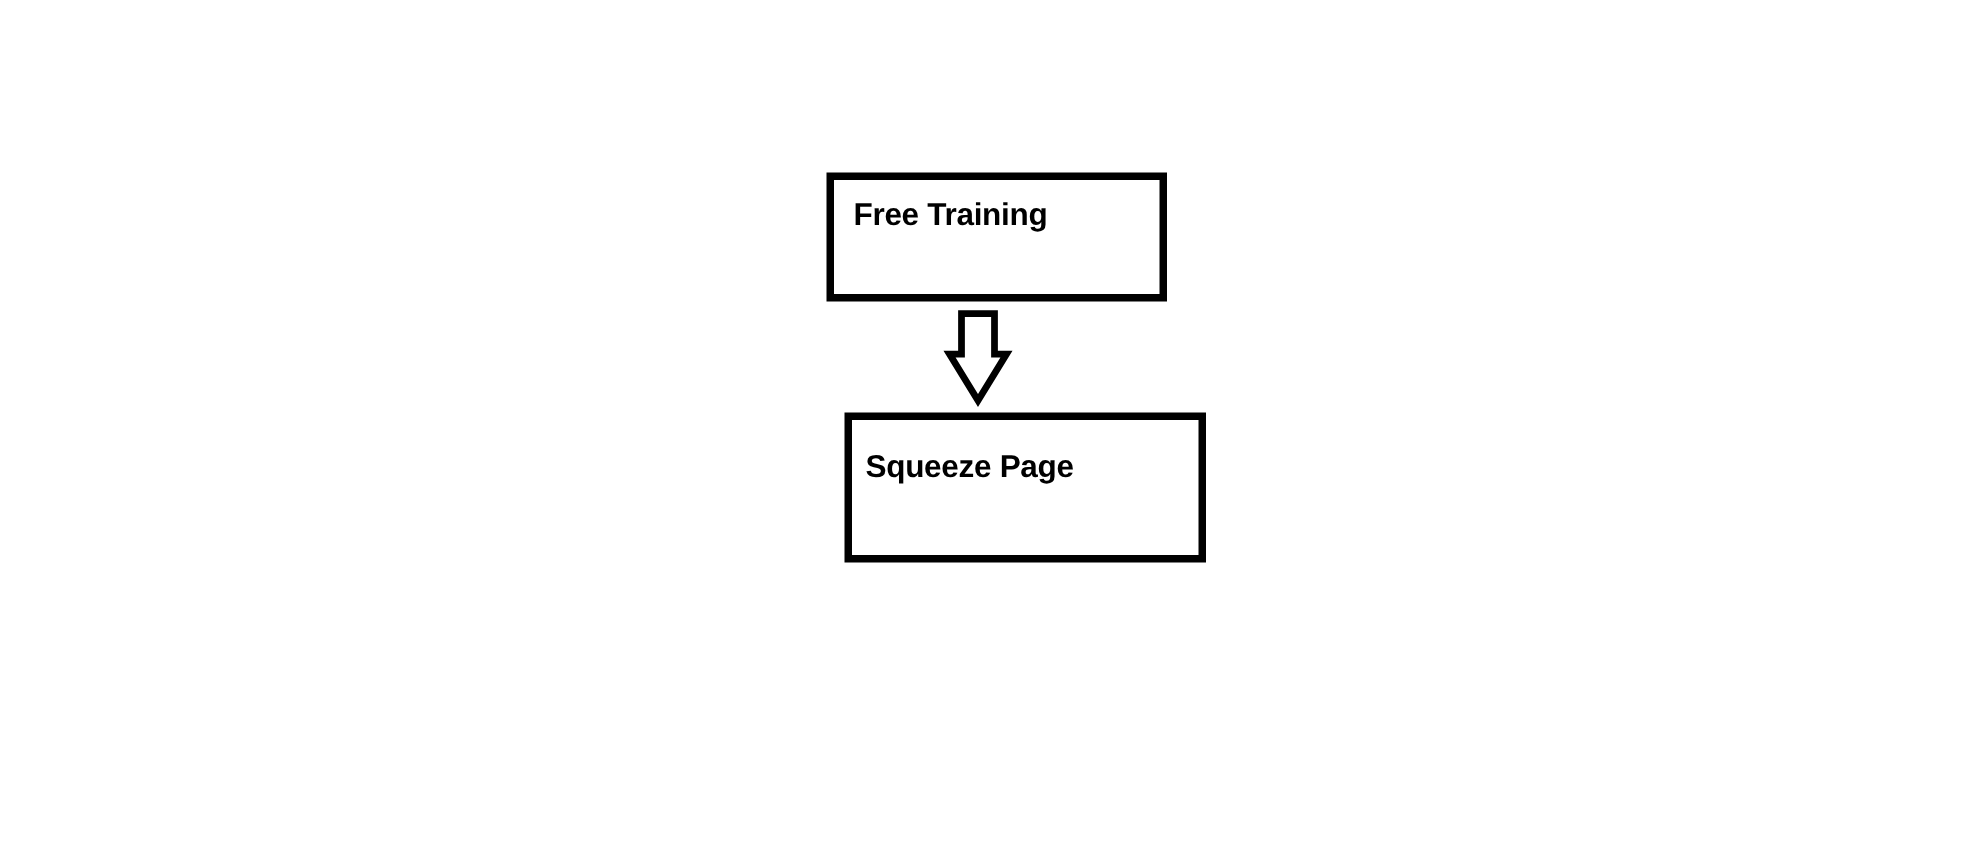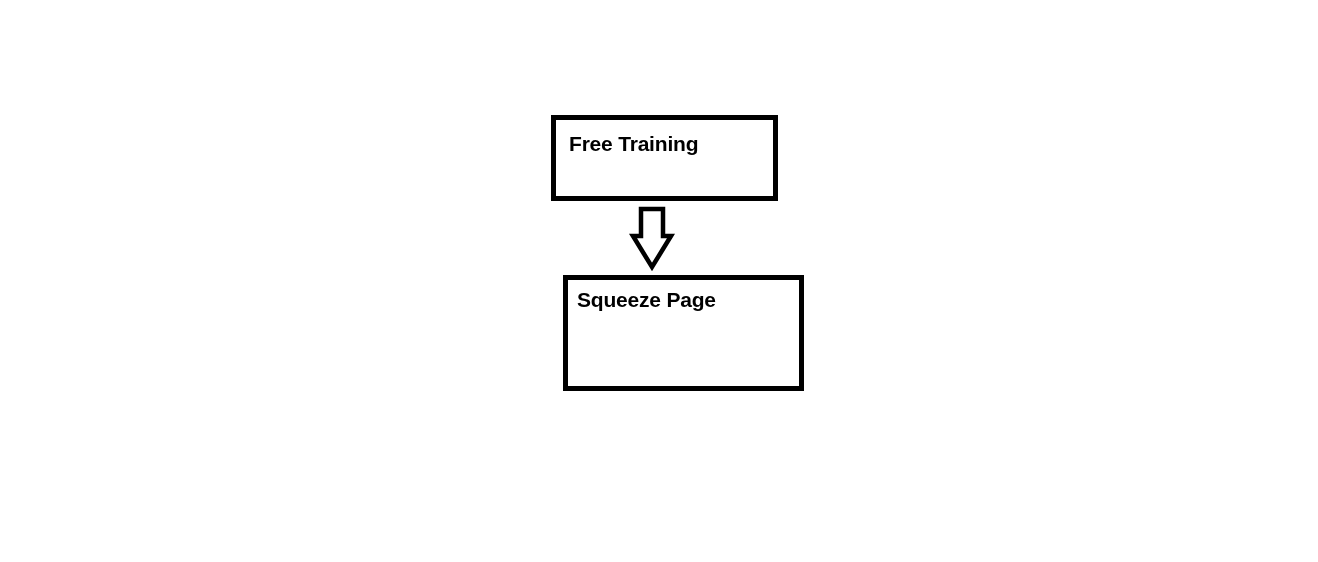--- a/index.html
+++ b/index.html
@@ -44,22 +44,22 @@
     left: 551px;
     top: 115px;
     width: 227px;
     height: 86px;
     padding: 12px 0 0 13px;
   }
   .node-squeeze-page {
     left: 563px;
     top: 275px;
     width: 241px;
-    height: 116px;
-    padding: 8px 0 0 9px;
+    height: 100px;
+    padding: 20px 0 0 9px;
   }
   .arrow {
     position: absolute;
     left: 629px;
     top: 206px;
     width: 46px;
     height: 66px;
     overflow: visible;
   }
 </style>

